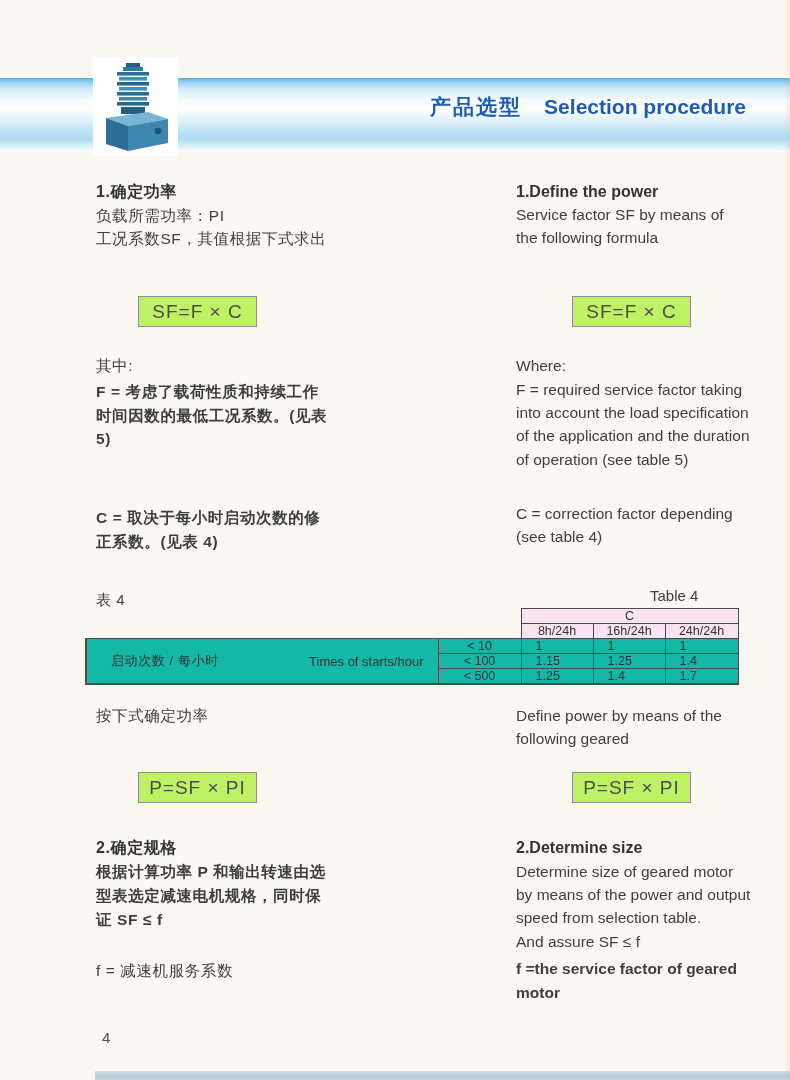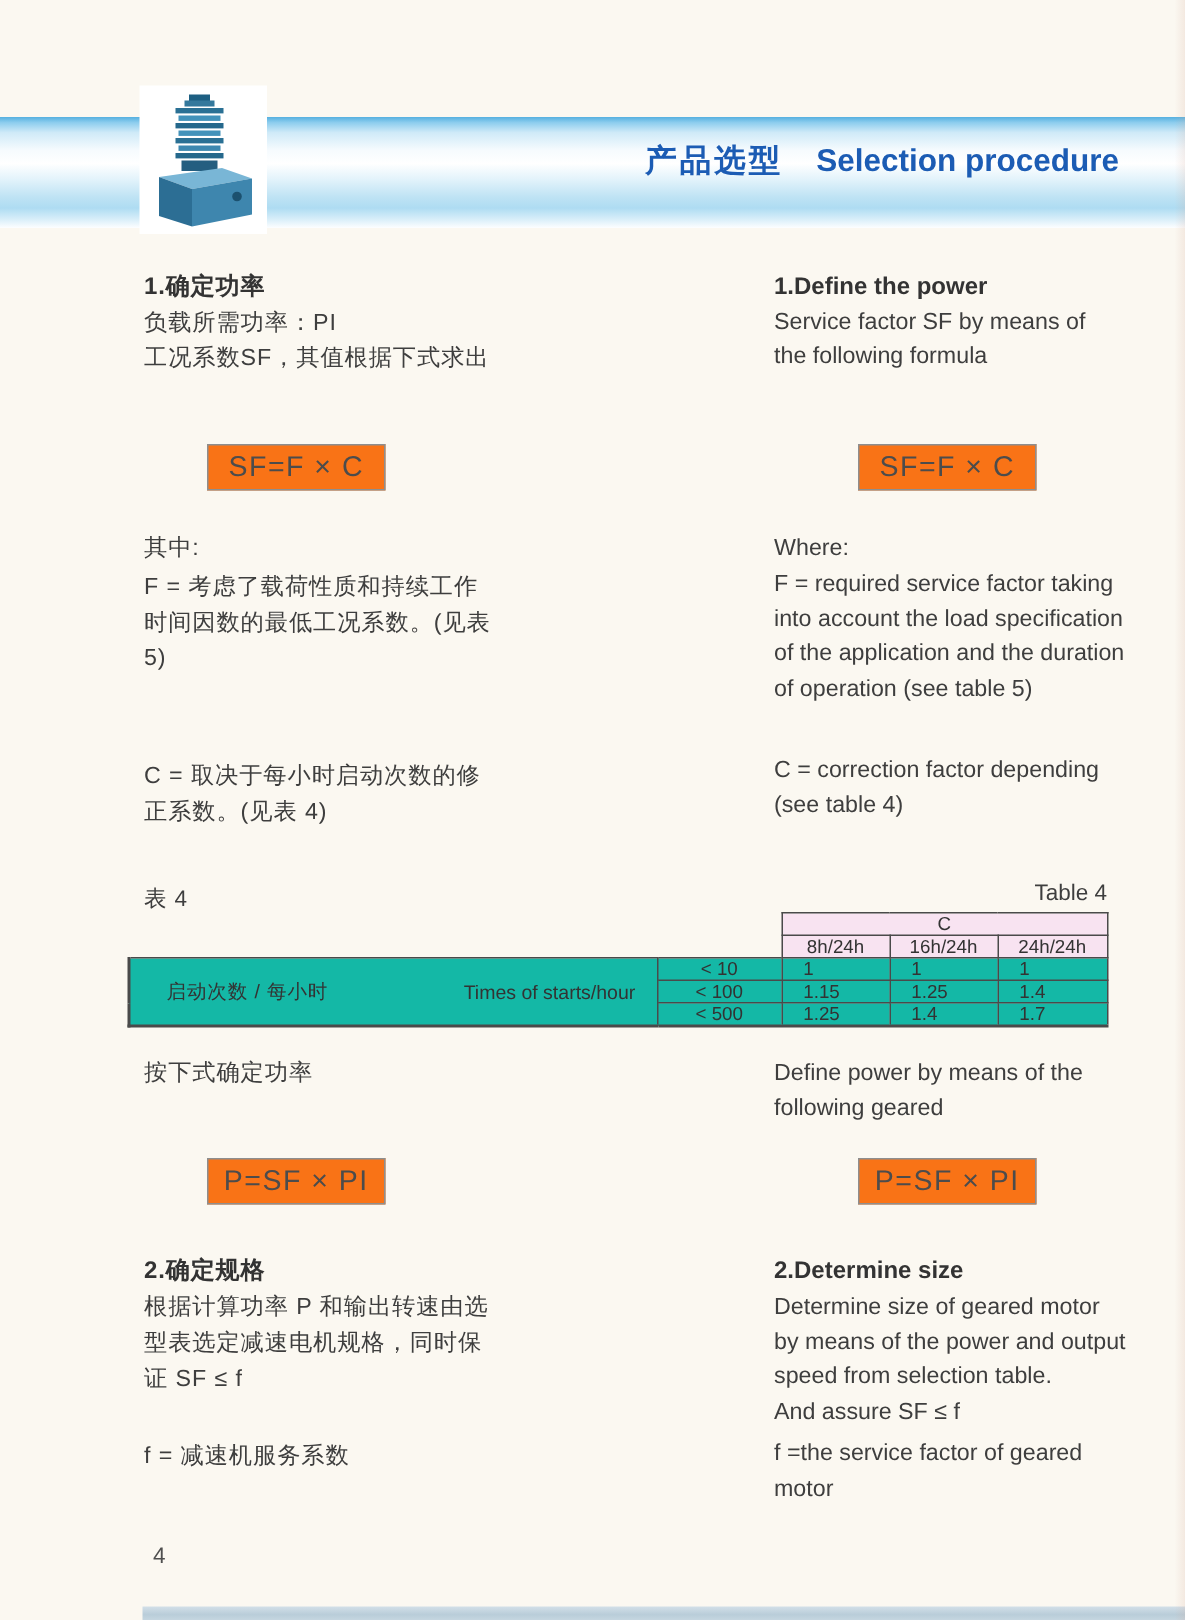--- a/index.html
+++ b/index.html
@@ -22,42 +22,42 @@
     gap:22px; align-items:baseline; color:#1c5cb4; font-weight:bold; font-size:21px; }
   .page-title .zh { letter-spacing:2px; }
 
   
   .col { position:absolute; font-size:15.5px; }
   .col-left  { left:96px;  top:180px; width:356px; }
   .col-right { left:516px; top:180px; width:250px; }
   .blk { position:absolute; left:0; line-height:23px; }
   .zh { letter-spacing:0.6px; }
   .heading { font-weight:bold; font-size:16px; color:#333; }
-  .lh235 { line-height:23.5px; }
-  .lh24 { line-height:24px; }
+  .lh235 { line-height:23.5px;font-weight:bold; }
+  .lh24 { line-height:24px;font-weight:bold; }
 
   .formula-box { position:absolute; width:119px; height:31px; border:1px solid #8e8e8e;
-    background:#f97316; display:flex; align-items:center; justify-content:center;
+    background:#bef264; display:flex; align-items:center; justify-content:center;
     font-size:19px; color:#4c4c4c; letter-spacing:1px; }
 
   
   .t4 { position:absolute; left:85px; top:608px; border-collapse:collapse;
     table-layout:fixed; font-size:12.5px; color:#333; }
   .t4 td { padding:0; height:15px; border:1px solid #4a4a4a; background:#14b8a6;
     vertical-align:middle; }
   .t4 td.blank { border:none; background:transparent; }
   .t4 td.pink  { background:#f8e3f1; text-align:center; }
   .t4 td.starts{ text-align:center; }
   .t4 td.val   { padding-left:14px; text-align:left; }
   .t4 .bl2{border-left-width:2px} .bt2{border-top-width:2px}
   .t4 .bb2{border-bottom-width:2px} .br2{border-right-width:2px}
   .label-inner { display:flex; justify-content:space-between; align-items:center;
     padding:0 14px 0 24px; font-size:13px; }
   .t4-caption-en { position:absolute; left:650px; top:587px; width:88px;
-    text-align:right; font-size:15px; color:#3e3e3e; }
+    text-align:left; font-size:15px; color:#3e3e3e; }
 
   
   .page-number { position:absolute; left:102px; top:1029px; font-size:15px; color:#4f4f4f; }
   .bottom-bar { position:absolute; left:95px; top:1071px; width:695px; height:9px;
     background:linear-gradient(180deg,#d2dfe8 0%,#b9cdd9 60%,#c5d6e0 100%); }
 </style>
 </head>
 <body>
 
 <div class="page">

